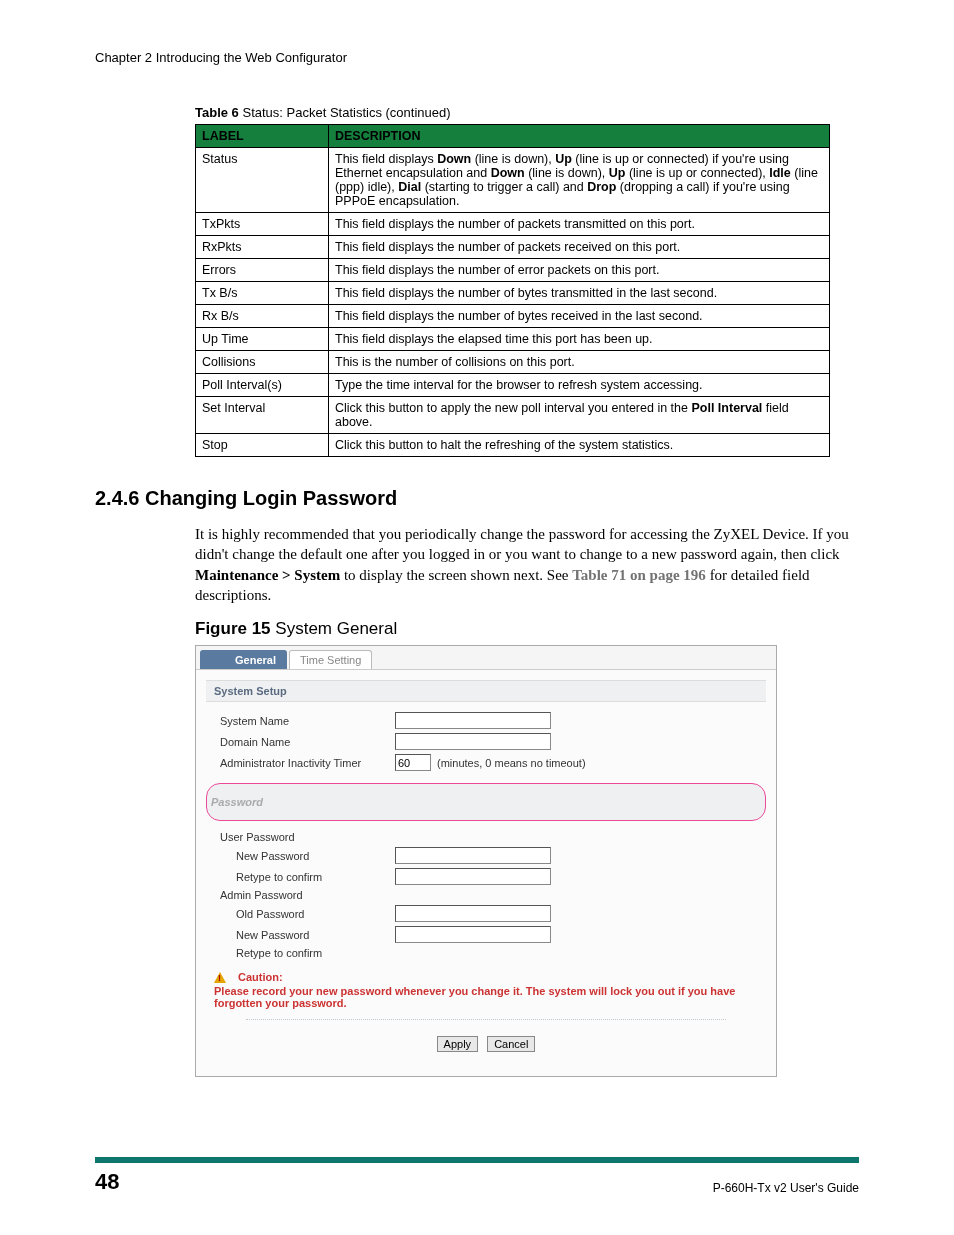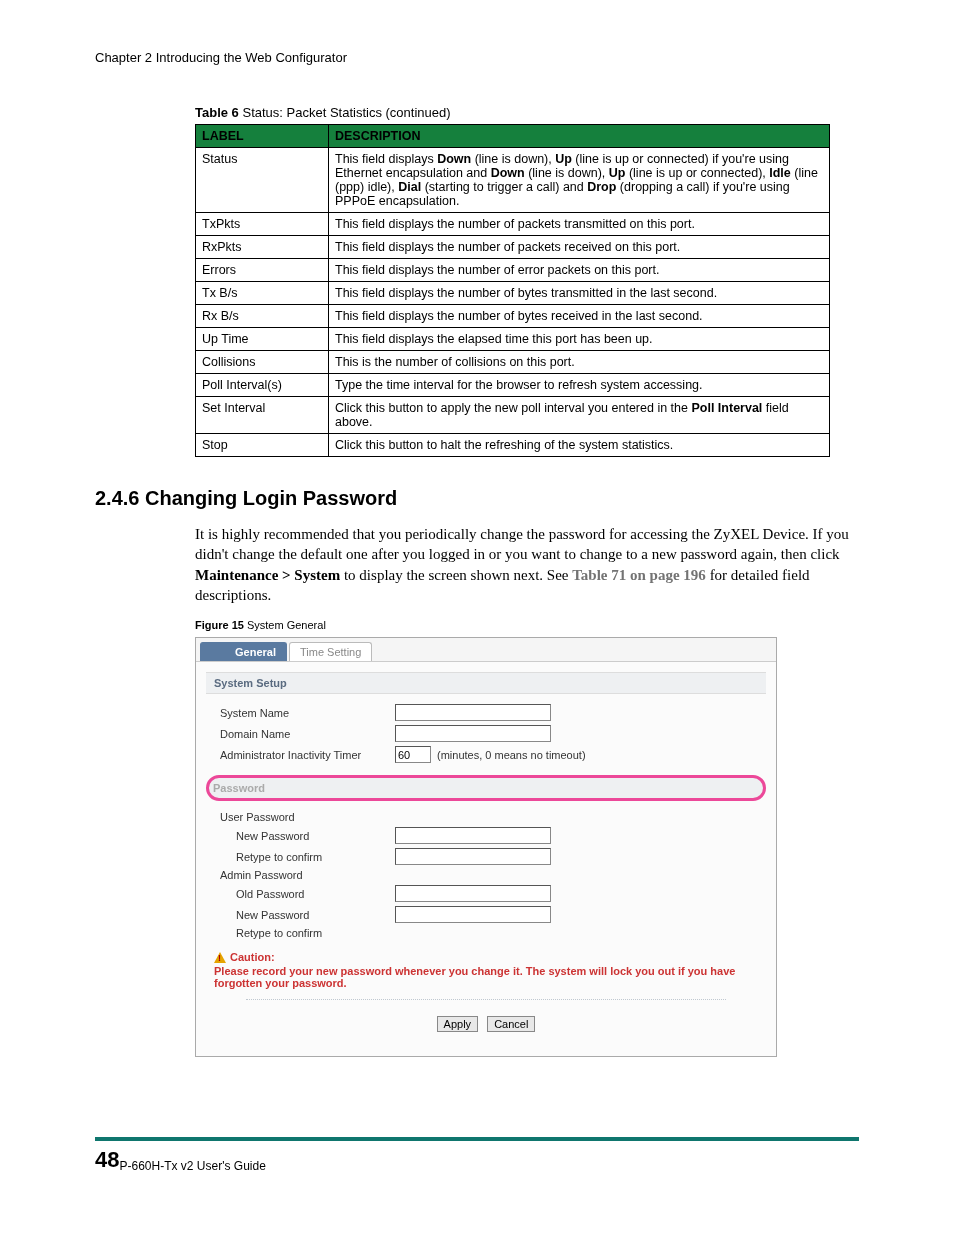--- a/index.html
+++ b/index.html
@@ -45,21 +45,21 @@
     margin: 30px 0 14px 0;
   }
   p.body {
     font-family: "Times New Roman", serif;
     font-size: 15px;
     margin: 0 0 14px 100px;
     line-height: 1.35;
   }
   a.cross { color: #737373; text-decoration: none; font-weight: bold; }
   .figure-caption {
-    font-size: 11px;
+    font-size: 17px;
     margin: 10px 0 6px 100px;
   }
   
   .fig-box {
     width: 580px;
     margin-left: 100px;
     border: 1px solid #aaa;
     background: #fbfbfb;
     font-size: 11px;
     font-family: Verdana, Arial, sans-serif;
@@ -105,21 +105,21 @@
     background: #fff;
     font-size: 11px;
     padding: 0 2px;
   }
   .form-input.small { width: 30px; }
   .hint { font-size: 11px; margin-left: 6px; }
   .caution-block {
     margin: 10px 8px;
     font-size: 11px;
   }
-  .caution-row { display:flex; align-items:center; gap:4px; }
+  .caution-row { display:flex; align-items:center; gap:12px; }
   .caution-icon {
     width: 0; height: 0;
     border-left: 6px solid transparent;
     border-right: 6px solid transparent;
     border-bottom: 11px solid #e6a400;
     position: relative;
   }
   .caution-icon::after {
     content: "!";
     position: absolute; top: 1px; left: -2px;
@@ -134,30 +134,31 @@
   .btn-row { text-align: center; padding: 6px 0 14px 0; }
   .btn {
     font-family: Arial,sans-serif;
     font-size: 11px;
     padding: 1px 6px;
     border: 1px solid #888;
     background: #e8e8e8;
     margin: 0 3px;
   }
   .circle-callout {
-    border: 3px solid #ec4899;
+    border: 1px solid #ec4899;
     border-radius: 14px;
-    padding: 4px 4px;
+    padding: 12px 4px;
+    font-style: italic;
   }
   .footer {
     display: flex;
-    justify-content: flex-start;
+    justify-content: space-between;
     align-items: flex-end;
     margin-top: 80px;
-    border-top: 4px solid #0f766e;
+    border-top: 6px solid #0f766e;
     padding-top: 6px;
   }
   .page-no {
     font-size: 22px;
     font-weight: bold;
   }
   .guide-name { font-size: 12px; }
 </style>
 </head>
 <body>

